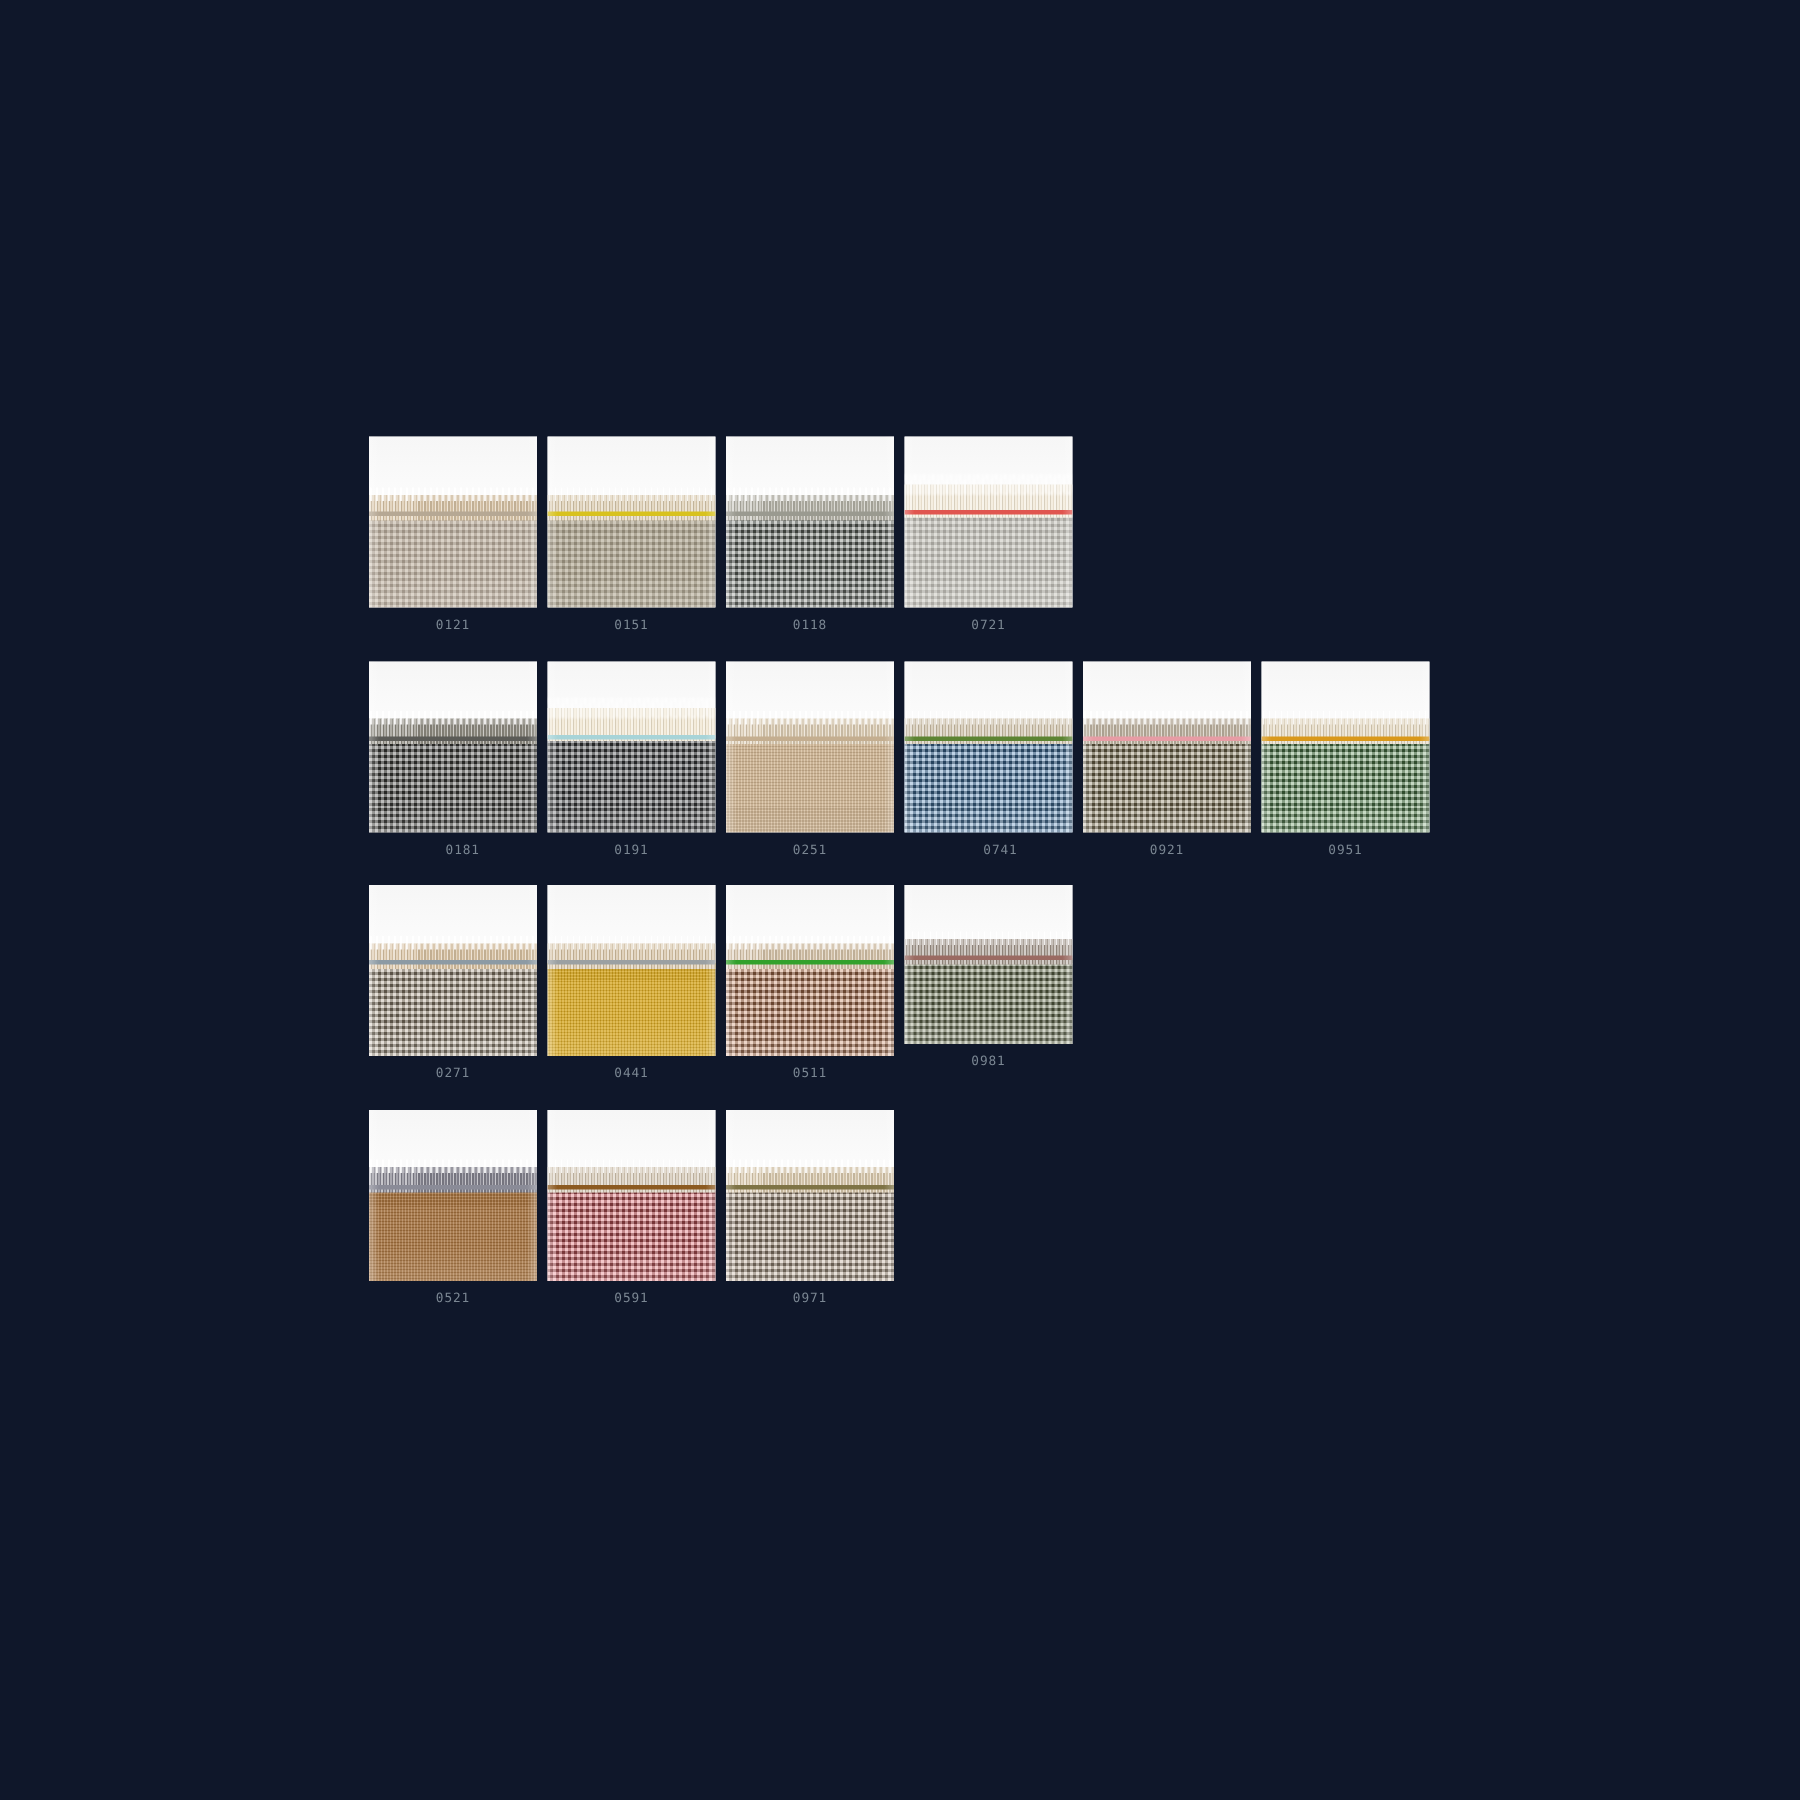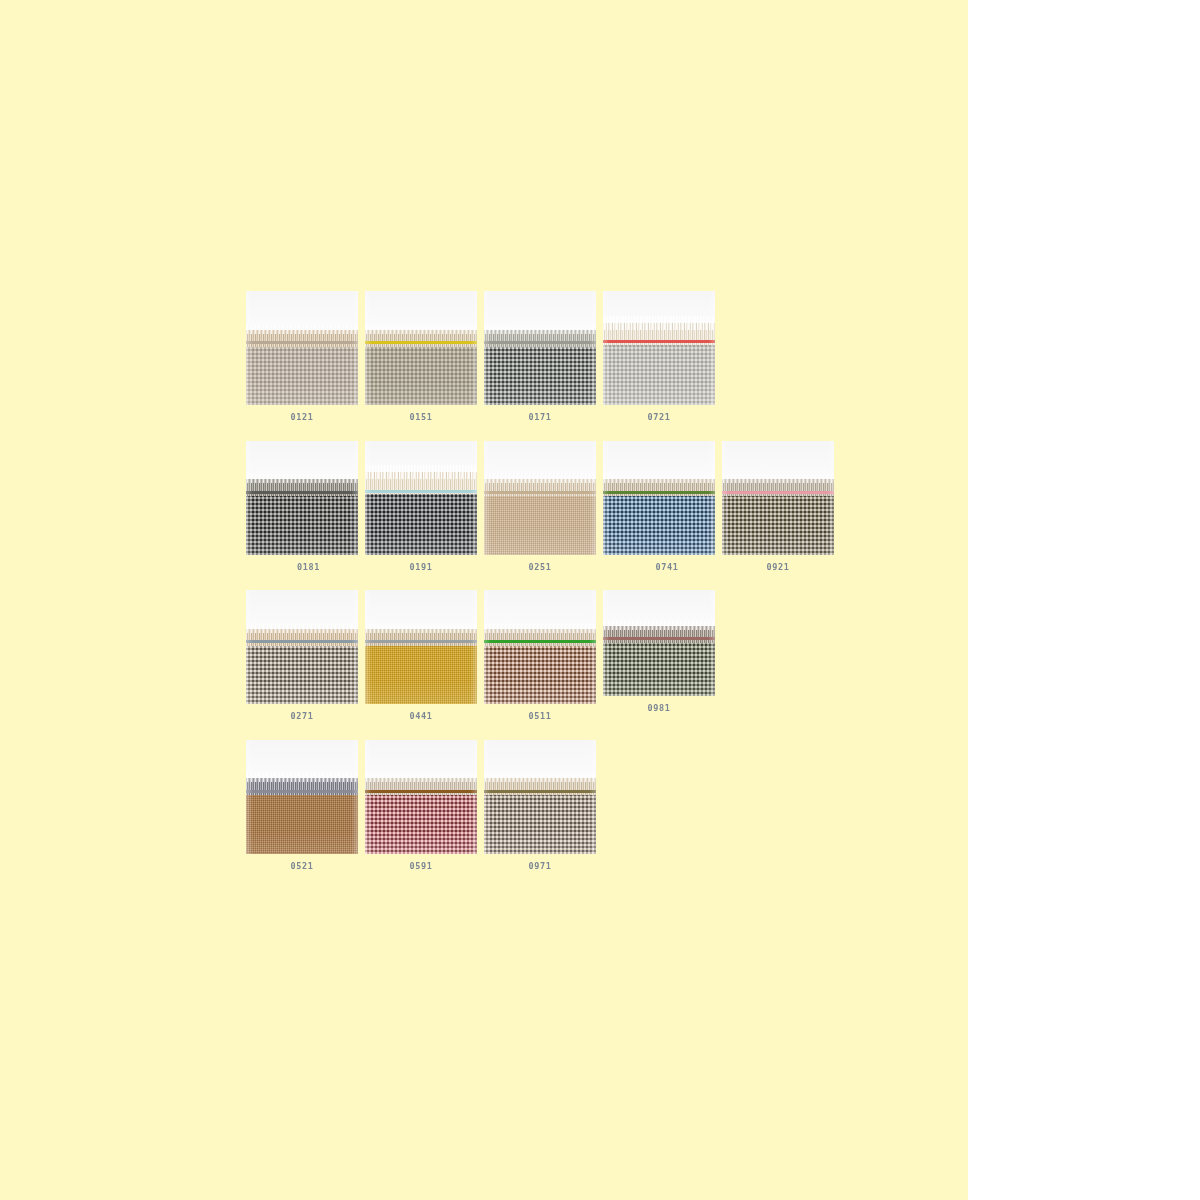--- a/index.html
+++ b/index.html
@@ -5,24 +5,23 @@
   * { box-sizing: border-box; }
   html, body {
     margin: 0; padding: 0;
     width: 1200px; height: 1200px;
     background: #ffffff;
     font-family: "DejaVu Sans Mono", monospace;
     overflow: hidden;
   }
   #page {
     position: relative;
-    width: 968px;
+    width: 1200px;
     height: 1200px;
-    background: #fef9c3;
-    font-weight: bold;
+    background: #0f172a;
   }
   #grid {
     position: absolute;
     left: 246px;
     top: 291px;
     width: 716px;
   }
   .swatch-row {
     display: flex;
     gap: 7px;
@@ -179,21 +178,21 @@
           <div class="swatch-label" style="color: rgb(123, 135, 147);">0151</div>
         </div>
         <div class="swatch-cell">
           <div class="swatch-img" style="background: rgb(247, 247, 247);">
             <div class="bg-top"></div>
             <div class="body-weave coarse" style="background: rgb(118, 123, 116); top: 46%;"></div>
             <div class="fringe" style="background: rgb(180, 178, 167);"></div>
             <div class="stripe" style="background: rgb(154, 154, 144); top: calc(46% - 2px);"></div>
             <div class="vignette"></div>
           </div>
-          <div class="swatch-label" style="color: rgb(123, 135, 147);">0171</div>
+          <div class="swatch-label" style="color: rgb(123, 135, 147);">0118</div>
         </div>
         <div class="swatch-cell">
           <div class="swatch-img" style="background: rgb(247, 247, 247);">
             <div class="bg-top"></div>
             <div class="body-weave " style="background: rgb(207, 205, 197); top: 45%;"></div>
             <div class="fringe shaggy" style="background: rgb(240, 230, 211);"></div>
             <div class="stripe" style="background: rgb(224, 85, 79); top: calc(45% - 2px);"></div>
             <div class="vignette"></div>
           </div>
           <div class="swatch-label" style="color: rgb(123, 135, 147);">0721</div>
@@ -242,20 +241,30 @@
         </div>
         <div class="swatch-cell">
           <div class="swatch-img" style="background: rgb(247, 247, 247);">
             <div class="bg-top"></div>
             <div class="body-weave coarse" style="background: rgb(140, 127, 92); top: 46%;"></div>
             <div class="fringe" style="background: rgb(189, 178, 160);"></div>
             <div class="stripe" style="background: rgb(231, 156, 165); top: calc(46% - 2px);"></div>
             <div class="vignette"></div>
           </div>
           <div class="swatch-label" style="color: rgb(123, 135, 147);">0921</div>
+        </div>
+        <div class="swatch-cell">
+          <div class="swatch-img" style="background: rgb(247, 247, 247);">
+            <div class="bg-top"></div>
+            <div class="body-weave coarse" style="background: rgb(93, 146, 86); top: 46%;"></div>
+            <div class="fringe" style="background: rgb(223, 210, 185);"></div>
+            <div class="stripe" style="background: rgb(217, 152, 26); top: calc(46% - 2px);"></div>
+            <div class="vignette"></div>
+          </div>
+          <div class="swatch-label" style="color: rgb(123, 135, 147);">0951</div>
         </div>
       </div>
       <div class="swatch-row">
         <div class="swatch-cell">
           <div class="swatch-img" style="background: rgb(247, 247, 247);">
             <div class="bg-top"></div>
             <div class="body-weave coarse" style="background: rgb(173, 158, 135); top: 46%;"></div>
             <div class="fringe" style="background: rgb(216, 194, 162);"></div>
             <div class="stripe" style="background: rgb(140, 154, 164); top: calc(46% - 2px);"></div>
             <div class="vignette"></div>

